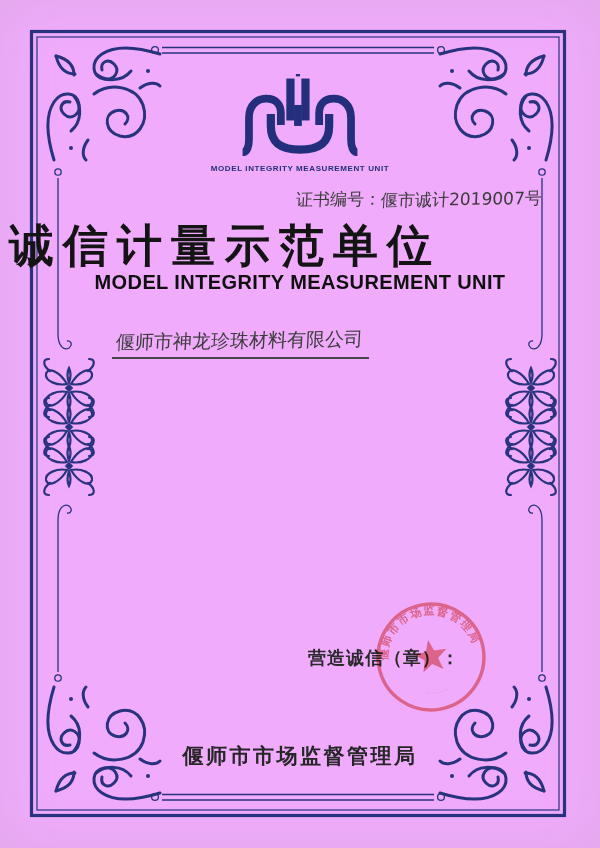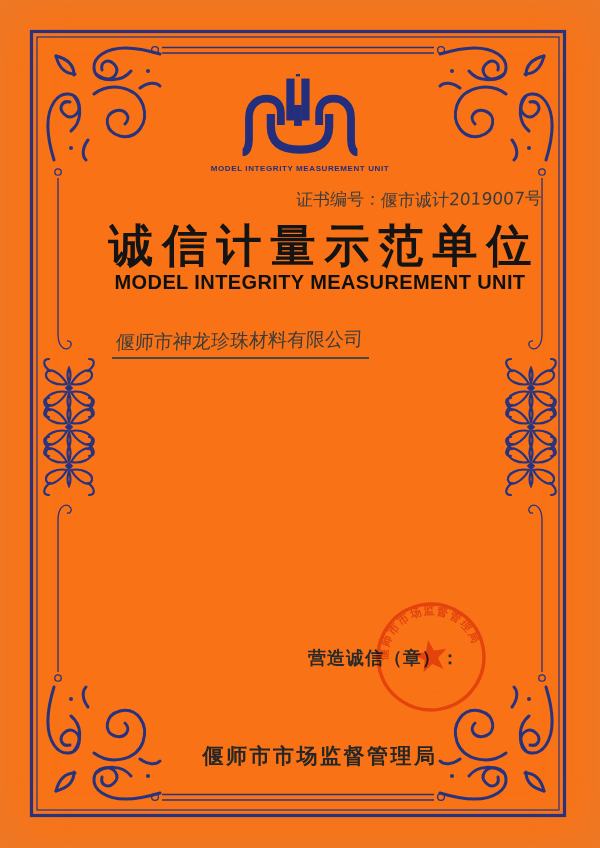--- a/index.html
+++ b/index.html
@@ -1,22 +1,21 @@
 <!DOCTYPE html>
 <html><head>
 <meta charset="utf-8">
 <style>
   * { margin:0; padding:0; box-sizing:border-box; }
   html,body { background:#f2f2f0; }
   body { font-family:"Liberation Sans","DejaVu Sans",sans-serif; }
   .page {
     position:relative; width:600px; height:848px; margin:0 auto;
-    background:#f97316; overflow:hidden;
+    background:#f0abfc; overflow:hidden;
     box-shadow:inset 0 0 60px rgba(160,160,150,.18);
-    padding-left:20px;
   }
   
   .deco { position:absolute; left:0; top:0; width:600px; height:848px; }
   
   .logo-block { position:absolute; left:0; top:74px; width:100%; text-align:center; }
   .logo-svg { width:128px; height:82px; }
   .logo-word {
     margin-top:4px; font-size:8px; font-weight:bold; letter-spacing:.6px;
     color:#232f7d; font-family:"Liberation Sans","DejaVu Sans",sans-serif;
   }
@@ -24,21 +23,21 @@
   .cert-no {
     position:absolute; top:188px; left:0; right:58px; text-align:right;
     font-size:17px; color:#3b3b3b; white-space:nowrap;
   }
   .hand {
     font-family:"DejaVu Sans",sans-serif; color:#3c3c3c;
     transform:skewX(-4deg) rotate(-0.8deg); display:inline-block;
   }
   
   .title-zh {
-    position:absolute; top:216px; width:100%; text-align:center;
+    position:absolute; top:216px; width:100%; text-align:left;
     font-family:"DejaVu Serif","Liberation Serif",serif;
     font-size:45px; font-weight:bold; letter-spacing:9px; color:#141414;
     text-indent:9px;
   }
   .title-en {
     position:absolute; top:271px; width:100%; text-align:center;
     font-size:20px; font-weight:bold; letter-spacing:.4px; color:#101010;
   }
   
   .recipient {

